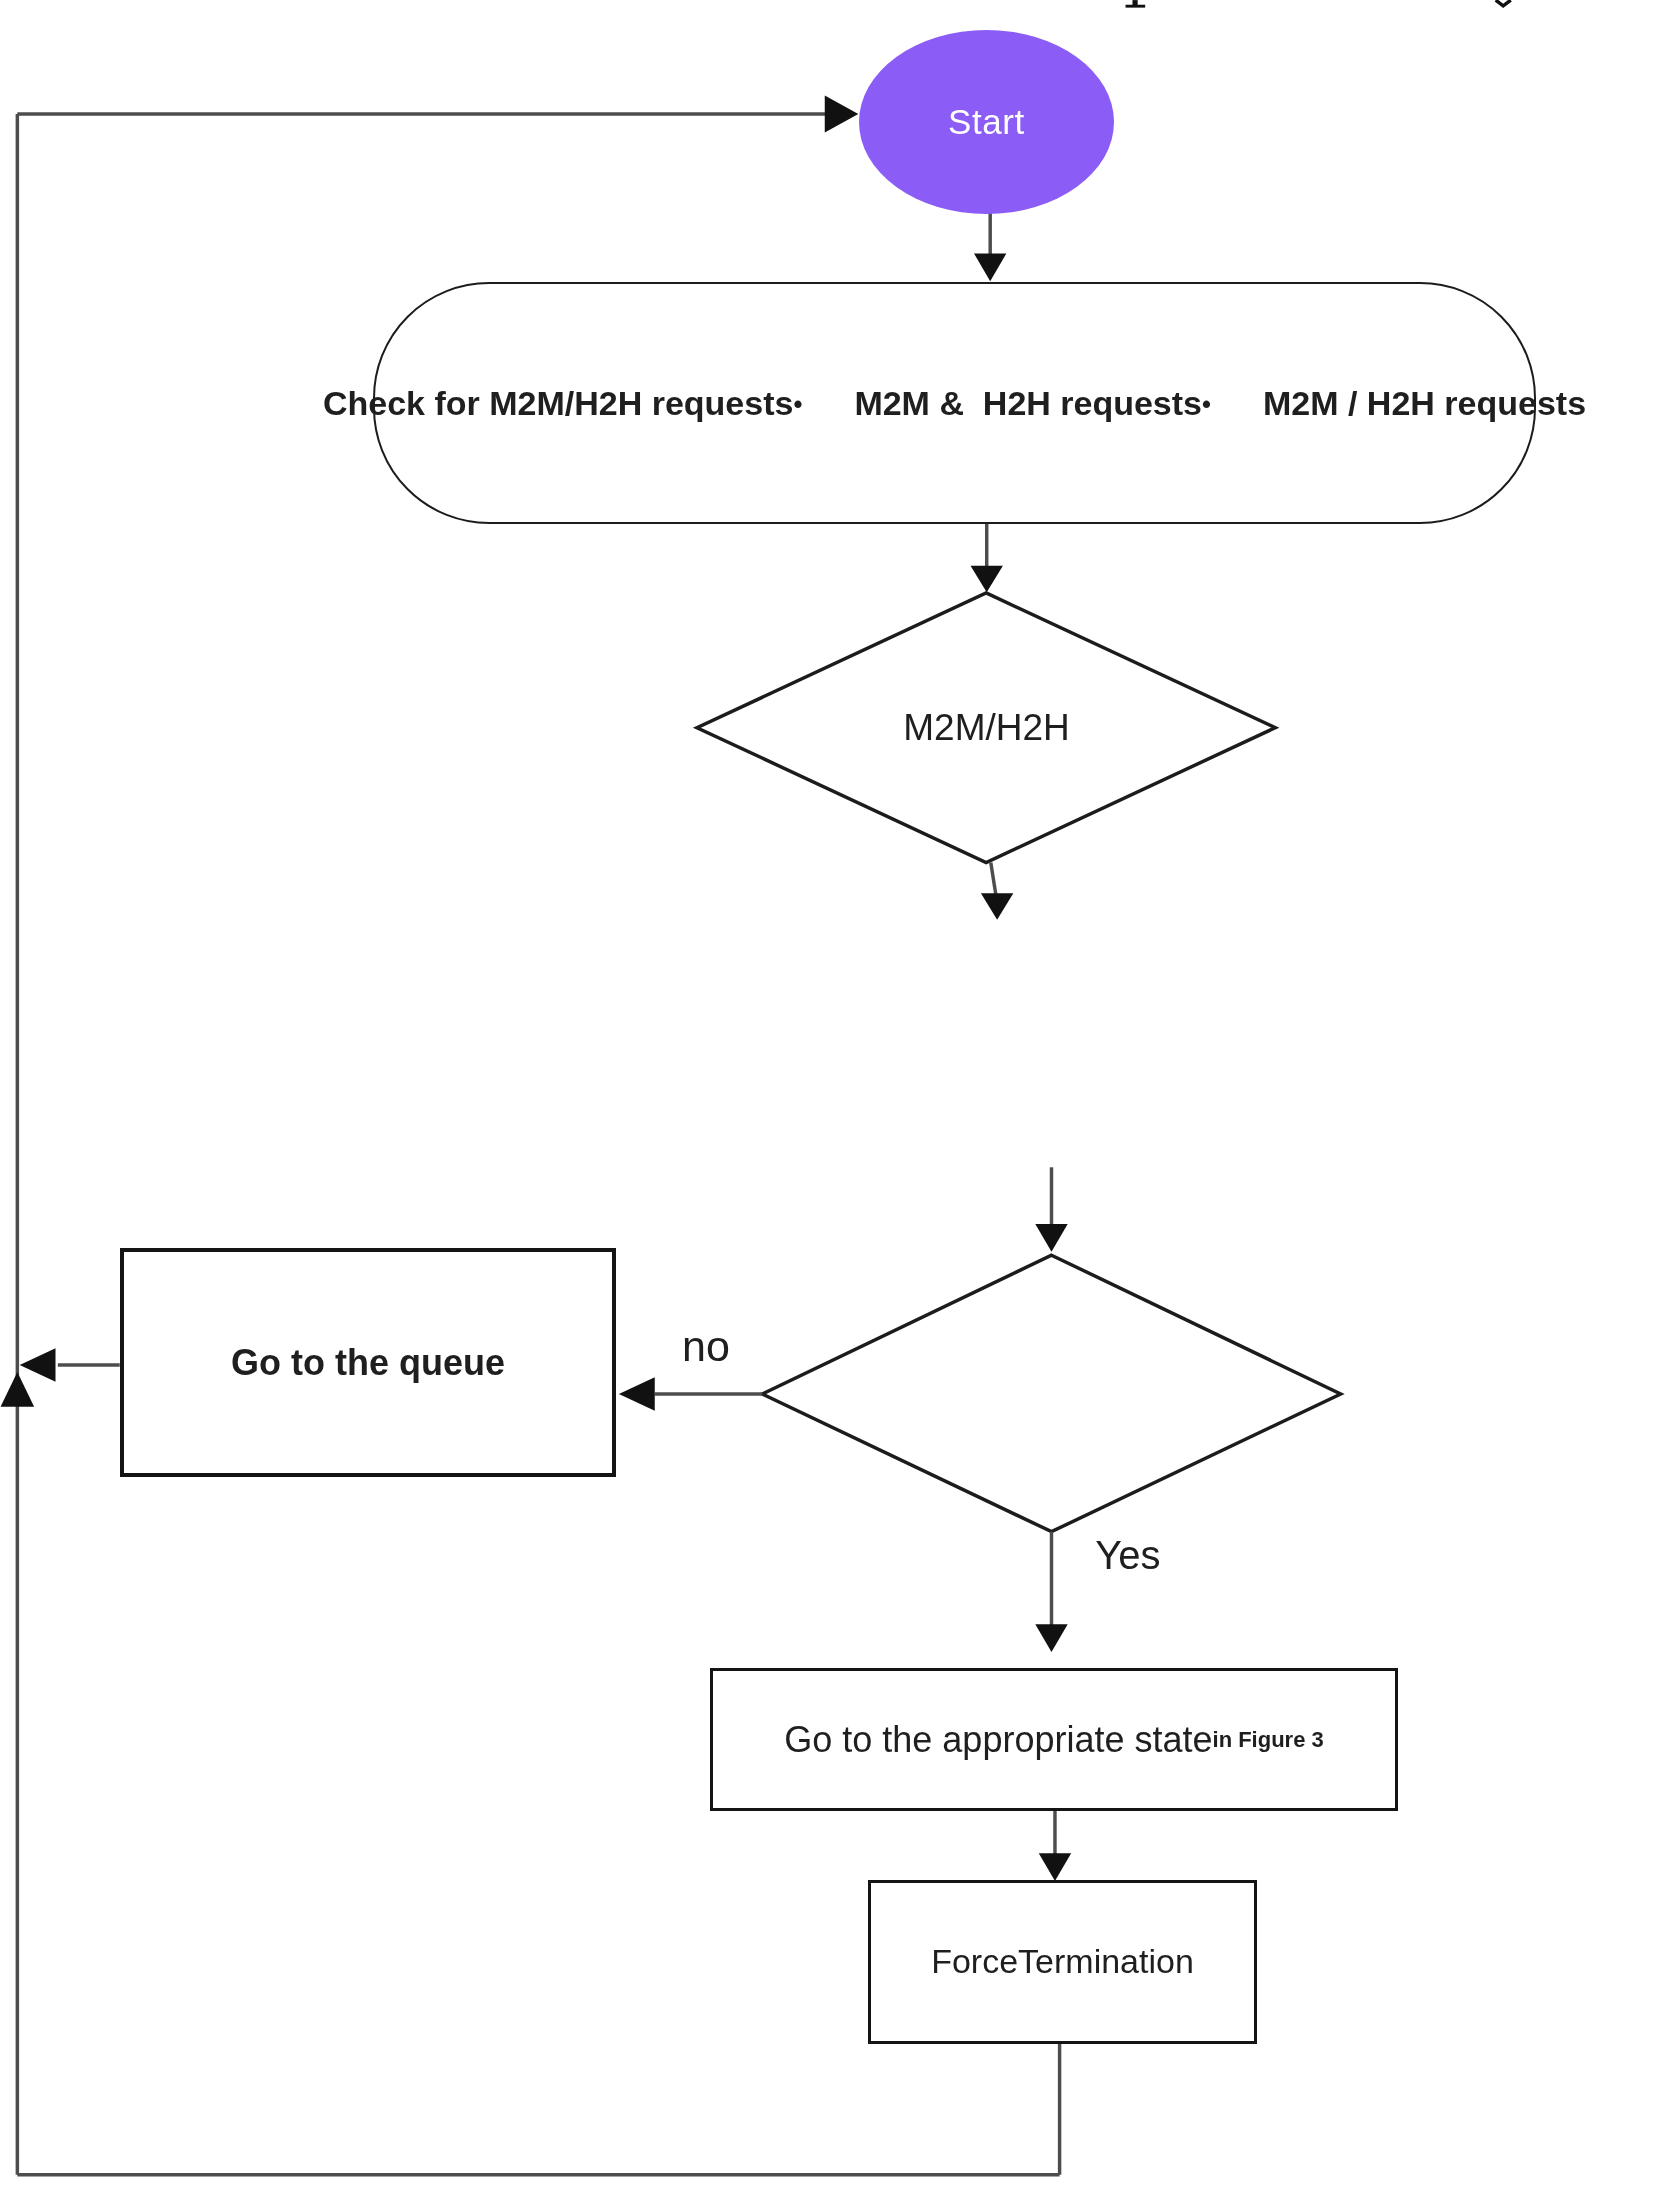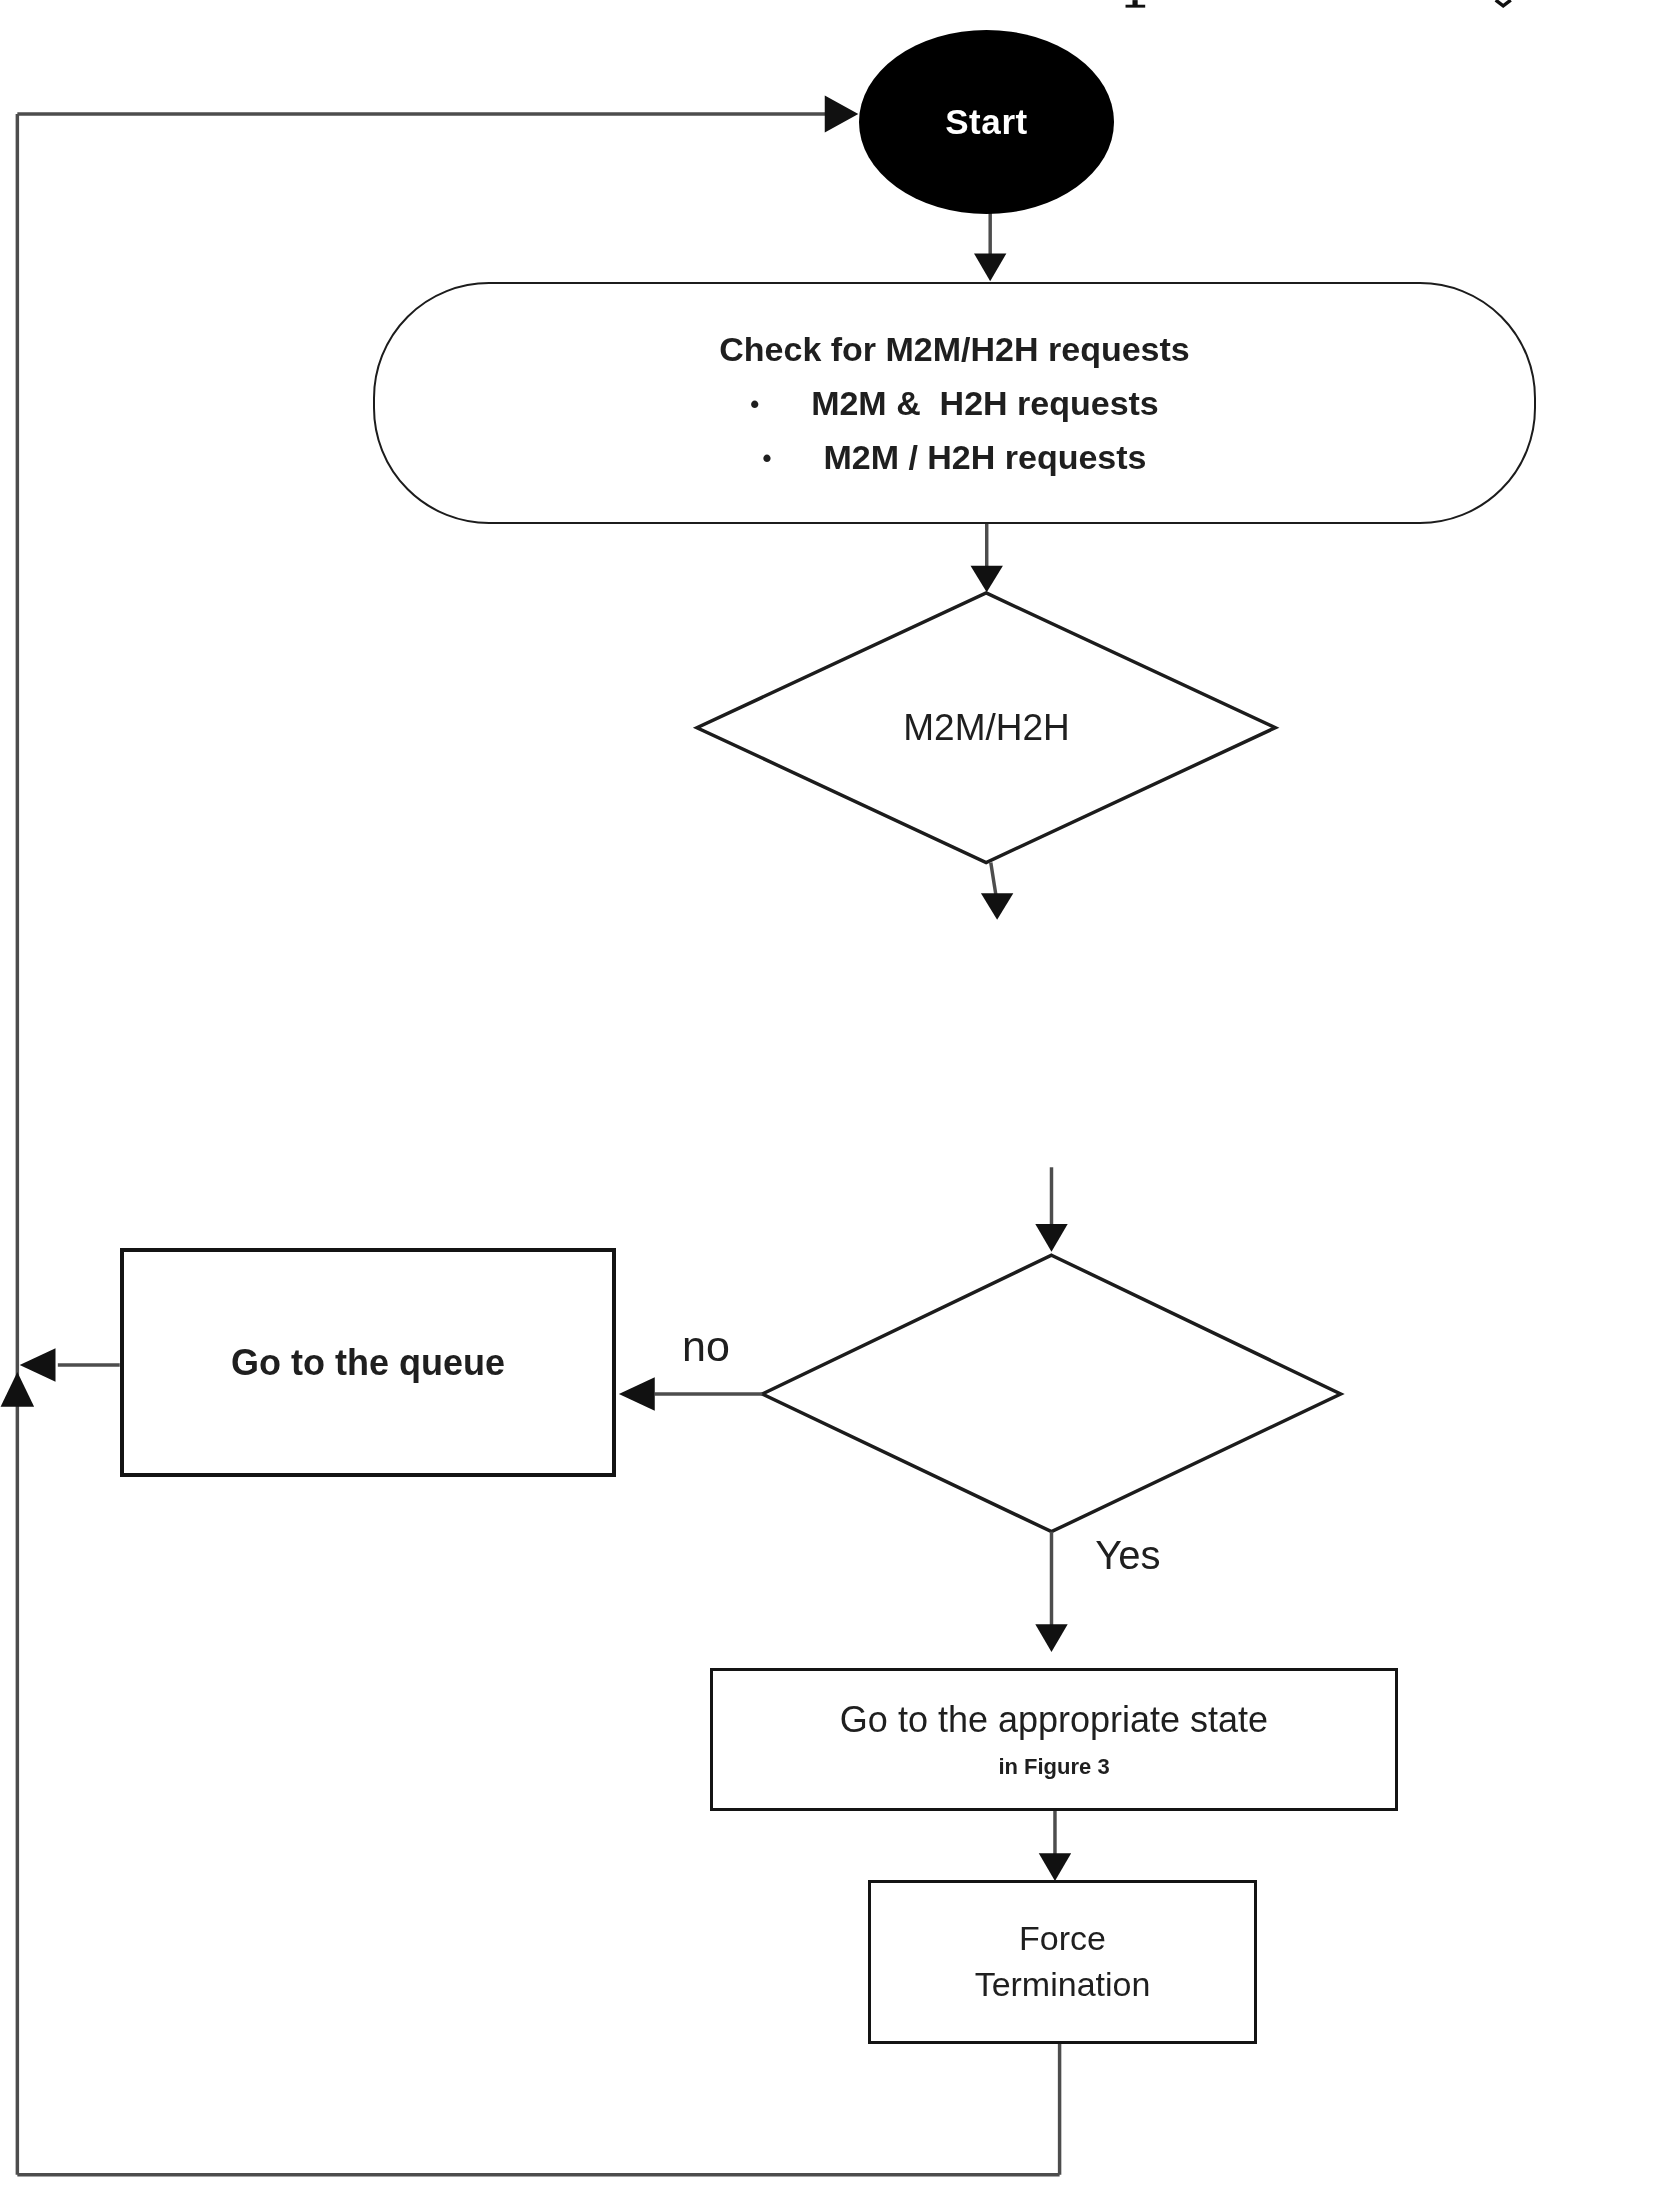--- a/index.html
+++ b/index.html
@@ -14,25 +14,25 @@
   .node {
     position: absolute;
     box-sizing: border-box;
     background: #ffffff;
     display: flex;
     align-items: center;
     justify-content: center;
     text-align: center;
     color: #1f1f1f;
   }
-  .node-col { flex-direction: column; }
+  .node-col { flex-direction: row; }
   #start-node {
     left: 859px; top: 30px; width: 255px; height: 184px;
-    background: #000000; border-radius: 50%;
-    color: #ffffff; font-weight: bold; font-size: 35px; letter-spacing: 0.6px;
+    background: #8b5cf6; border-radius: 50%;
+    color: #ffffff; font-weight: normal; font-size: 35px; letter-spacing: 0.6px;
   }
   #check-node {
     left: 373px; top: 282px; width: 1163px; height: 242px;
     border: 2.9px solid #1c1c1c; border-radius: 116px;
     font-weight: bold; font-size: 34px; row-gap: 15px;
   }
   .check-line { display: flex; align-items: center; white-space: pre; }
   .bullet-dot { font-size: 25.5px; margin-right: 52px; position: relative; top: 1.2px; }
   #arrivals-node {
     left: 457px; top: 921px; width: 1163px; height: 246px;

